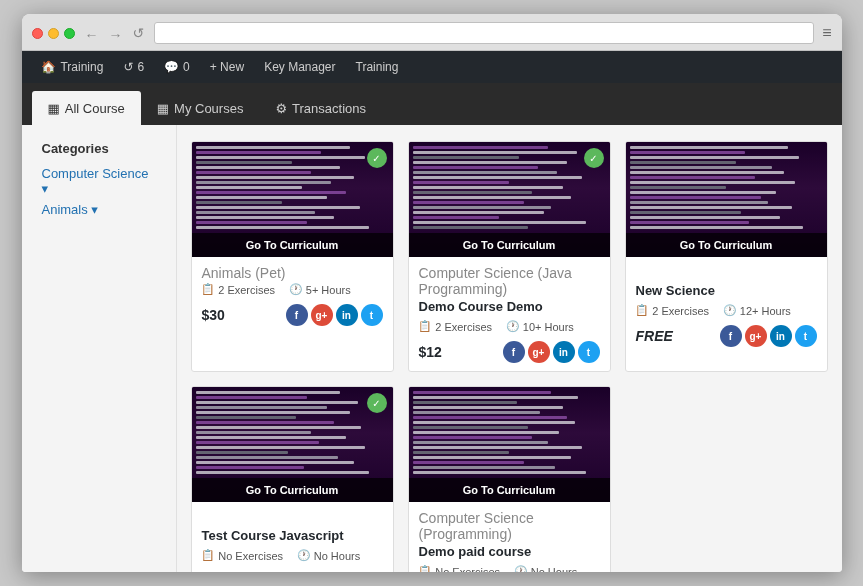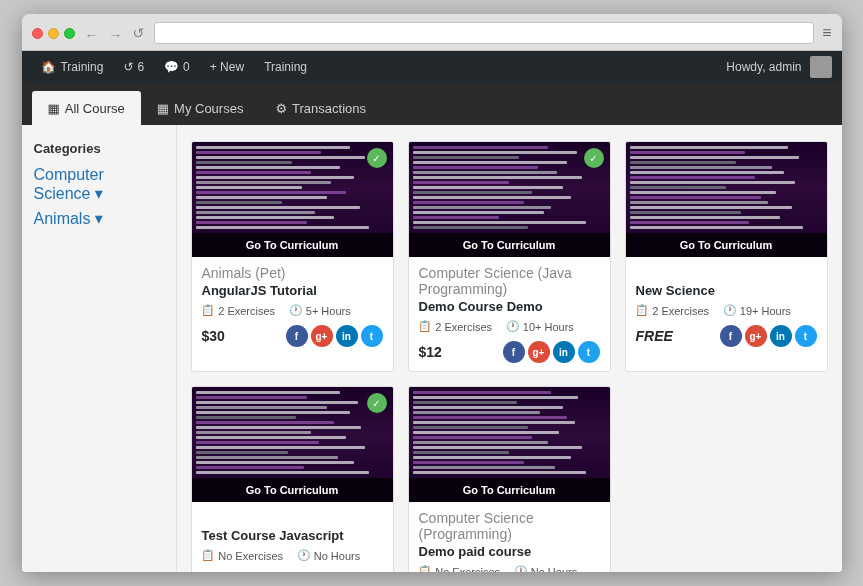--- a/index.html
+++ b/index.html
@@ -151,36 +151,36 @@
       display: flex;
       flex: 1;
       height: calc(558px - 32px - 42px - 30px);
       overflow-y: auto;
     }
 
     
     .sidebar {
       width: 155px;
       min-width: 155px;
-      padding: 16px 12px;
+      padding: 16px 20px;
       background: #f4f4f4;
       border-right: 1px solid #e0e0e0;
     }
 
     .sidebar-title {
       font-size: 13px;
       font-weight: 600;
       color: #333;
       margin-bottom: 10px;
     }
 
     .sidebar-link {
       display: block;
       color: #2271b1;
-      font-size: 16px;
+      font-size: 13px;
       text-decoration: none;
       margin-bottom: 6px;
       cursor: pointer;
     }
 
     
     .courses-area {
       flex: 1;
       padding: 16px 14px;
       overflow-y: auto;
@@ -372,25 +372,24 @@
       <span>6</span>
     </div>
     <div class="admin-bar-item">
       <span>💬</span>
       <span>0</span>
     </div>
     <div class="admin-bar-item">
       <span>+ New</span>
     </div>
     <div class="admin-bar-item">
+      <span>Key Manager</span>
+    </div>
+    <div class="admin-bar-item">
       <span>Training</span>
-    </div>
-    <div class="admin-bar-right">
-      <span class="howdy">Howdy, admin</span>
-      <div class="admin-avatar"></div>
     </div>
   </div>
 
   <div class="tabs-bar">
     <div class="tab active">
       <span>▦</span>
       <span>All Course</span>
     </div>
     <div class="tab">
       <span>▦</span>
@@ -434,21 +433,20 @@
               <div class="terminal-line tl-purple" style="width:58%"></div>
               <div class="terminal-line tl-white" style="width:90%"></div>
             </div>
             <div class="thumb-check">✓</div>
             <div class="thumb-overlay">
               <div class="thumb-overlay-btn">Go To Curriculum</div>
             </div>
           </div>
           <div class="course-info">
             <div class="course-category">Animals (Pet)</div>
-            <div class="course-title">AngularJS Tutorial</div>
             <div class="course-meta">
               <div class="meta-item">
                 <span>📋</span>
                 <span>2 Exercises</span>
               </div>
               <div class="meta-item">
                 <span>🕐</span>
                 <span>5+ Hours</span>
               </div>
             </div>
@@ -543,21 +541,21 @@
           <div class="course-info">
             <div class="course-category">&nbsp;</div>
             <div class="course-title">New Science</div>
             <div class="course-meta">
               <div class="meta-item">
                 <span>📋</span>
                 <span>2 Exercises</span>
               </div>
               <div class="meta-item">
                 <span>🕐</span>
-                <span>19+ Hours</span>
+                <span>12+ Hours</span>
               </div>
             </div>
             <div class="course-footer">
               <div class="course-price free"><em>FREE</em></div>
               <div class="social-icons">
                 <div class="social-icon si-facebook">f</div>
                 <div class="social-icon si-google">g+</div>
                 <div class="social-icon si-linkedin">in</div>
                 <div class="social-icon si-twitter">t</div>
               </div>

